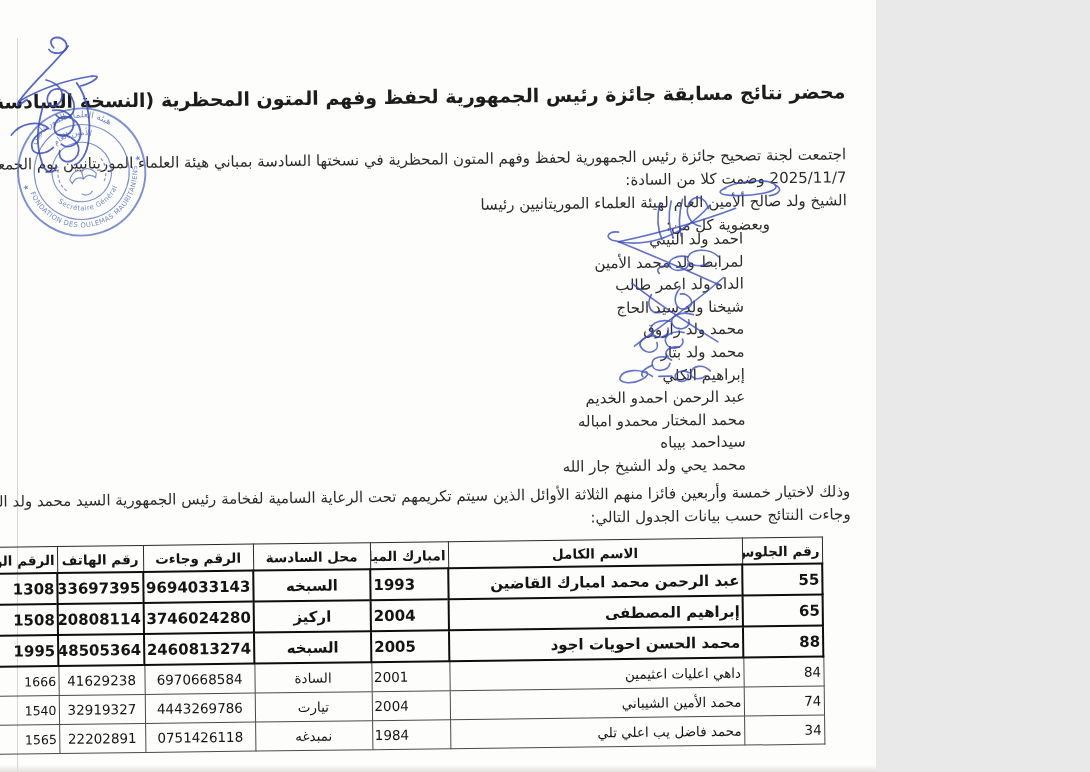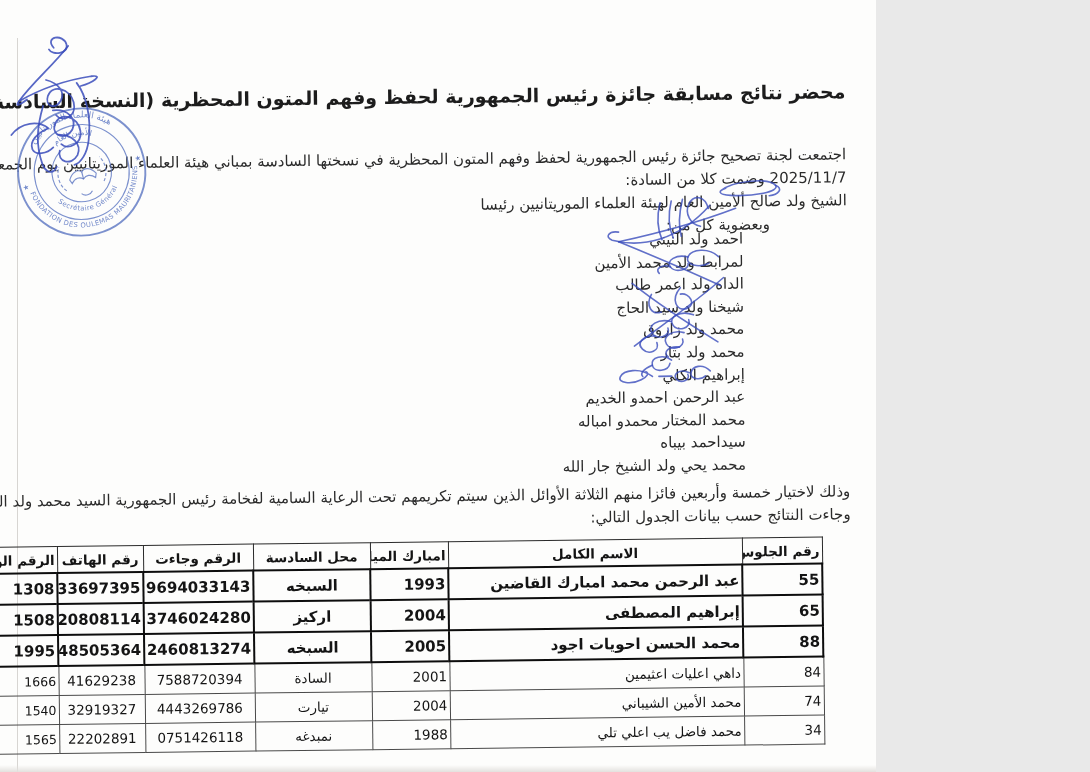--- a/index.html
+++ b/index.html
@@ -67,21 +67,21 @@
     font-weight:bold;font-size:13.5px;height:25px;text-align:center;
     border-color:#2a2a2a;
   }
   .row-b td{
     border-width:2px;border-color:#0d0d0d;
     font-weight:bold;font-size:15px;height:29px;
   }
   .row-l td{font-size:13.5px;height:28px;border-color:#4a4a4a;}
   .c-name{text-align:right;padding-right:6px;}
   .c-seat{text-align:right;padding-right:9px;margin-left:36px;}
-  .c-year{text-align:right;padding-right:11px;font-size:15px;}
+  .c-year{text-align:left;padding-right:11px;font-size:15px;}
   .c-place{text-align:center;font-size:14px;}
   .c-nid{text-align:center;font-size:15px;}
   .c-phone{text-align:center;font-size:15px;}
   .c-dummy{text-align:right;padding-right:7px;}
   .c-rank{text-align:right;padding-right:13px;}
   .row-l .c-rank,.row-l .c-dummy{font-size:12.5px;}
 
   .ink-overlay{position:absolute;inset:0;pointer-events:none;}
 </style>
 </head>
@@ -166,39 +166,39 @@
           <td class="c-nid">2460813274</td>
           <td class="c-phone">48505364</td>
           <td class="c-dummy">1995</td>
           <td class="c-rank">3</td>
         </tr>
         <tr class="row-l">
           <td class="c-seat">84</td>
           <td class="c-name">داهي اعليات اعثيمين</td>
           <td class="c-year">2001</td>
           <td class="c-place">السادة</td>
-          <td class="c-nid">7588720394</td>
+          <td class="c-nid">6970668584</td>
           <td class="c-phone">41629238</td>
           <td class="c-dummy">1666</td>
           <td class="c-rank">4</td>
         </tr>
         <tr class="row-l">
           <td class="c-seat">74</td>
           <td class="c-name">محمد الأمين الشيباني</td>
           <td class="c-year">2004</td>
           <td class="c-place">تيارت</td>
           <td class="c-nid">4443269786</td>
           <td class="c-phone">32919327</td>
           <td class="c-dummy">1540</td>
           <td class="c-rank">5</td>
         </tr>
         <tr class="row-l">
           <td class="c-seat">34</td>
           <td class="c-name">محمد  فاضل يب اعلي تلي</td>
-          <td class="c-year">1988</td>
+          <td class="c-year">1984</td>
           <td class="c-place">نمبدغه</td>
           <td class="c-nid">0751426118</td>
           <td class="c-phone">22202891</td>
           <td class="c-dummy">1565</td>
           <td class="c-rank">6</td>
         </tr>
       </tbody>
     </table>
 
     <svg class="ink-overlay" viewBox="0 0 1090 772">

